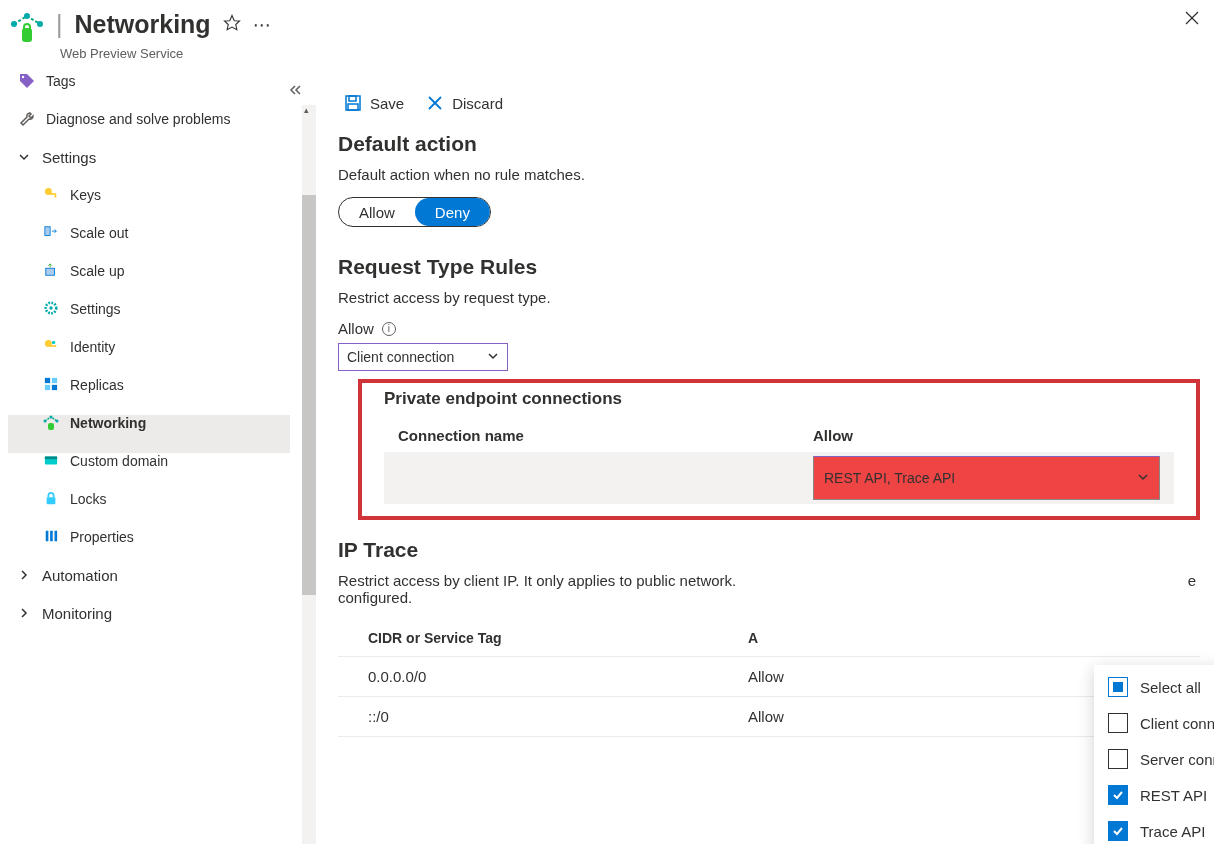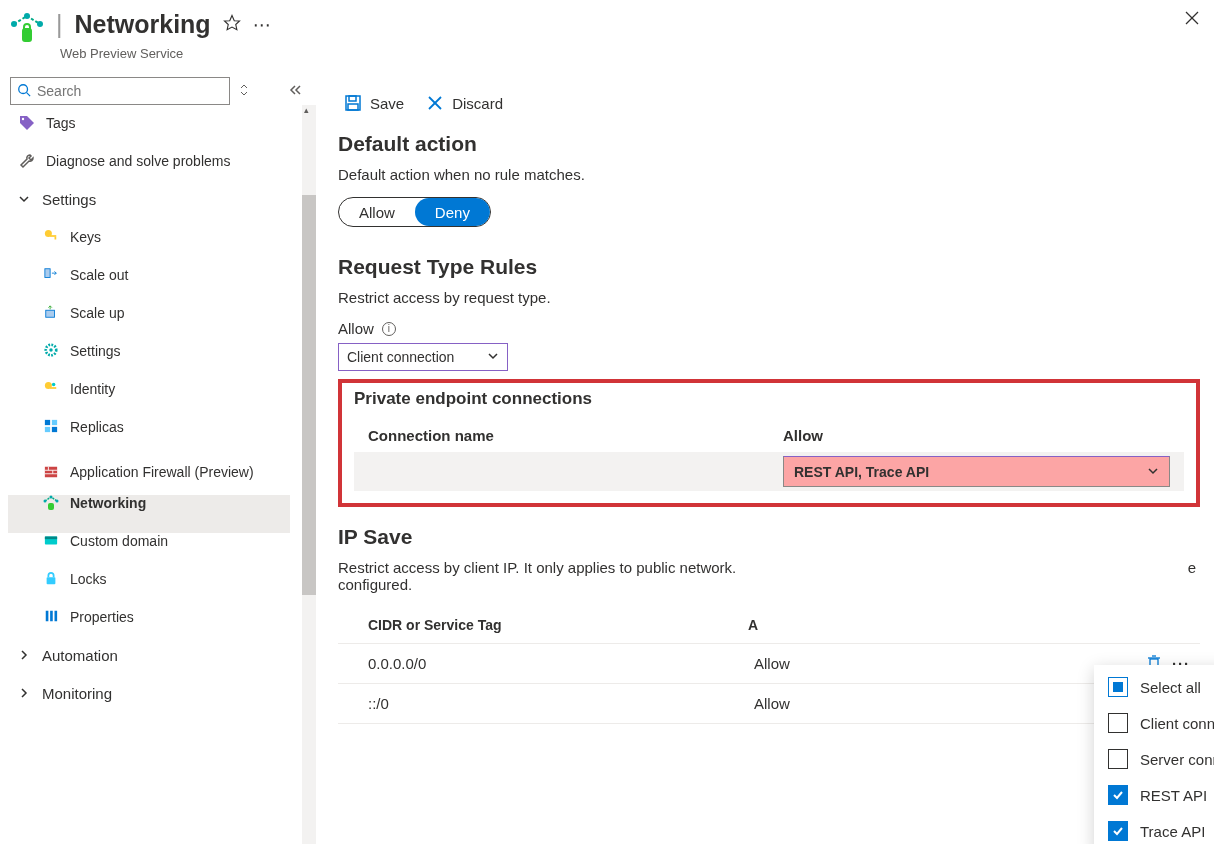--- a/index.html
+++ b/index.html
@@ -53,40 +53,40 @@
   p.desc { font-size: 15px; color: #323130; margin-bottom: 14px; }
 
   .toggle-pill { display: inline-flex; border: 1px solid #323130; border-radius: 16px; overflow: hidden; height: 30px; align-items: stretch; }
   .toggle-pill span { display: flex; align-items: center; padding: 0 20px; font-size: 15px; cursor: pointer; }
   .toggle-pill span.active { background: #0078d4; color: #fff; border-radius: 16px; }
 
   .field-label { display: flex; align-items: center; gap: 8px; font-size: 15px; margin: 8px 0 6px; }
   .select-box { display: inline-flex; align-items: center; justify-content: space-between; border: 1px solid #605e5c; height: 28px; padding: 0 8px; font-size: 14px; cursor: pointer; min-width: 170px; }
   .select-box.purple { border: 1px solid #8661c5; }
 
-  .red-box { border: 4px solid #d13438; padding: 6px 12px 12px; margin-top: 8px; }
+  .red-box { border: 4px solid #d13438; padding: 6px 22px 12px; margin-top: 8px; margin-left: 20px; }
   .table-head { display: flex; padding: 8px 14px; font-weight: 600; font-size: 15px; }
   .col-name { flex: 0 0 415px; }
   .col-allow { flex: 1; }
   .table-row { display: flex; align-items: center; padding: 4px 14px; }
   .table-row.grey { background: #f3f2f1; }
-  .wide-select { flex: 1; display: flex; align-items: center; justify-content: space-between; border: 1px solid #8a8886; border-top: 1px solid #8661c5; height: 31px; padding: 0 10px; background: #fca5a5; cursor: pointer; font-weight: bold; }
+  .wide-select { flex: 1; display: flex; align-items: center; justify-content: space-between; border: 1px solid #8a8886; border-top: 1px solid #8661c5; height: 44px; padding: 0 10px; background: #ef4444; cursor: pointer; }
 
   .dropdown-panel { position: absolute; left: 784px; top: 596px; width: 410px; background: #fff; box-shadow: 0 4px 16px rgba(0,0,0,.18); padding: 4px 0; z-index: 50; }
   .dropdown-panel .opt { display: flex; align-items: center; gap: 12px; padding: 8px 14px; cursor: pointer; font-size: 15px; }
   .checkbox { width: 20px; height: 20px; border: 1px solid #323130; display: inline-flex; align-items: center; justify-content: center; }
   .checkbox.checked { background: #0078d4; border-color: #0078d4; color: #fff; }
   .checkbox.indeterminate { border-color: #0078d4; }
   .checkbox.indeterminate::after { content: ""; width: 10px; height: 10px; background: #0078d4; }
 
   .ip-section { margin-top: 18px; }
   .ip-table-head { display: flex; padding: 10px 30px 10px 30px; font-weight: 600; border-bottom: 1px solid #edebe9; }
   .ip-col-cidr { flex: 0 0 380px; }
   .ip-col-action { flex: 1; }
-  .ip-row { display: flex; align-items: center; padding: 10px 10px 10px 30px; border-bottom: 1px solid #edebe9; font-size: 15px; gap: 6px; }
+  .ip-row { display: flex; align-items: center; padding: 10px 10px 10px 30px; border-bottom: 1px solid #edebe9; font-size: 15px; }
   .ip-row .actions { display: flex; gap: 10px; align-items: center; }
   .trash { color: #0078d4; cursor: pointer; }
   .dots { cursor: pointer; font-weight: bold; letter-spacing: 1px; }
 
   .info-circle { width: 14px; height: 14px; border: 1px solid #605e5c; border-radius: 50%; display: inline-flex; align-items: center; justify-content: center; font-size: 10px; color: #605e5c; }
 </style>
 </head>
 <body>
 
 <div class="app">
@@ -122,37 +122,20 @@
           <line x1="14" y1="2" x2="2" y2="14"></line>
         </svg>
     </span>
   </div>
   <div class="header-subtitle" style="margin-left:60px;margin-top:-8px;margin-bottom:8px;">Web Preview Service</div>
 
   <div class="body">
 
     <div class="sidebar-wrap">
       <div class="sidebar">
-        <div class="search-row">
-          <div class="search-box">
-            <span>
-              <svg width="14" height="14" viewBox="0 0 16 16" fill="none" stroke="#0078d4" stroke-width="1.5">
-                  <circle cx="7" cy="7" r="5"></circle>
-                  <line x1="11" y1="11" x2="15" y2="15"></line>
-                </svg>
-            </span>
-            <input placeholder="Search" style="">
-          </div>
-          <span class="updown">
-            <svg width="12" height="14" viewBox="0 0 12 14" stroke="#605e5c" fill="none">
-                <polyline points="3 5 6 2 9 5"></polyline>
-                <polyline points="3 9 6 12 9 9"></polyline>
-              </svg>
-          </span>
-        </div>
         <ul class="nav">
           <li>
               <span class="icon">
                 <svg width="16" height="16" viewBox="0 0 16 16">
                   <path d="M1 1h7l7 7-7 7-7-7z" fill="#8661c5"></path>
                   <circle cx="4" cy="4" r="1.2" fill="#fff"></circle>
                 </svg>
               </span>
               <span class="label">Tags</span>
             </li>
@@ -220,32 +203,20 @@
           <li class="child">
               <span class="icon">
                 <svg width="14" height="14" viewBox="0 0 16 16">
                   <rect x="1" y="1" width="6" height="6" fill="#0078d4"></rect>
                   <rect x="9" y="1" width="6" height="6" fill="#6cf"></rect>
                   <rect x="1" y="9" width="6" height="6" fill="#6cf"></rect>
                   <rect x="9" y="9" width="6" height="6" fill="#0078d4"></rect>
                 </svg>
               </span>
               <span class="label">Replicas</span>
-            </li>
-          <li class="child wrap">
-              <span class="icon" style="margin-top:2px;">
-                <svg width="14" height="14" viewBox="0 0 16 16">
-                  <rect x="1" y="2" width="14" height="12" fill="#c44"></rect>
-                  <line x1="1" y1="6" x2="15" y2="6" stroke="#fff"></line>
-                  <line x1="1" y1="10" x2="15" y2="10" stroke="#fff"></line>
-                  <line x1="5" y1="2" x2="5" y2="6" stroke="#fff"></line>
-                  <line x1="10" y1="6" x2="10" y2="10" stroke="#fff"></line>
-                </svg>
-              </span>
-              <span class="label">Application Firewall (Preview)</span>
             </li>
           <li class="child active">
               <span class="icon">
                 <svg width="16" height="16" viewBox="0 0 16 16">
                   <path d="M2 6 L8 2 L14 6" stroke="#0a8" stroke-width="1.5" fill="none" stroke-dasharray="2 1"></path>
                   <circle cx="2" cy="6" r="1.5" fill="#0aa"></circle>
                   <circle cx="14" cy="6" r="1.5" fill="#0aa"></circle>
                   <circle cx="8" cy="2" r="1.5" fill="#0aa"></circle>
                   <rect x="5" y="8" width="6" height="7" rx="2" fill="#3c3"></rect>
                 </svg>
@@ -358,21 +329,21 @@
               <span>REST API, Trace API</span>
               <span><svg width="12" height="12" viewBox="0 0 12 12" fill="none" stroke="#323130" stroke-width="1.5">
                     <polyline points="2 4 6 8 10 4"></polyline>
                   </svg></span>
             </div>
           </div>
         </div>
       </div>
 
       <div class="ip-section">
-        <h2>IP Save</h2>
+        <h2>IP Trace</h2>
         <p class="desc">
           <span>Restrict access by client IP. It only applies to public network.</span>
           <span style="float:right;margin-right:4px;">e</span><br>
           <span>configured.</span>
         </p>
         <div class="ip-table-head">
           <div class="ip-col-cidr">CIDR or Service Tag</div>
           <div class="ip-col-action">A</div>
         </div>
         <div class="ip-row">

